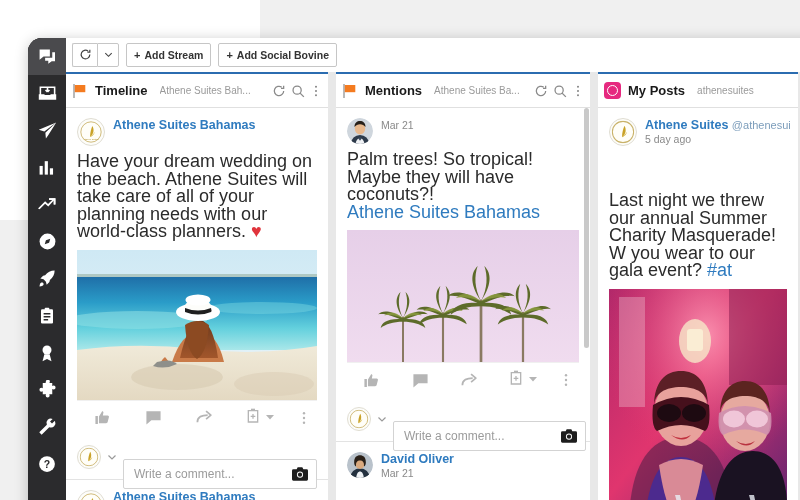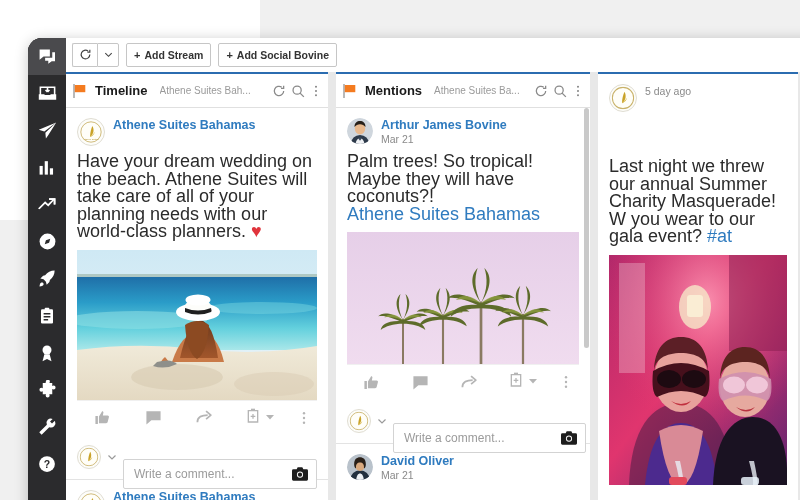--- a/index.html
+++ b/index.html
@@ -509,21 +509,20 @@
                 <svg width="26" height="26" viewBox="0 0 40 40">
                   <circle cx="20" cy="20" r="20" fill="#cfd6dd"></circle>
                   <path d="M6 40a14 14 0 0128 0z" fill="#2d3a4a"></path>
                   <path d="M13 40c1-6 3.5-9 7-9s6 3 7 9z" fill="#f0f2f5"></path>
                   <ellipse cx="20" cy="16" rx="8" ry="9.5" fill="#e8b98e"></ellipse>
                   <path d="M11.5 14c0-7 4-9.5 8.5-9.5S28.5 7 28.5 14c-2-3-5-4.5-8.5-4.5S13.5 11 11.5 14z" fill="#26201a"></path>
                   <path d="M17 31l3 4 3-4-3-1.5z" fill="#3b4a5c"></path>
                 </svg>
               </span>
               <span>
-                <div class="author">Arthur James Bovine</div>
                 <div class="date">Mar 21</div>
               </span>
             </div>
 
             <p class="body"><span>Palm trees! So tropical! Maybe they will have coconuts?!</span><br><span class="link">Athene Suites Bahamas</span></p>
 
             <span>
               <svg class="media" viewBox="0 0 232 132" preserveAspectRatio="none" style="height:132px;">
                 <defs>
                   <linearGradient id="psky" x1="0" y1="0" x2="0" y2="1">
@@ -644,32 +643,40 @@
                 <div class="date">Mar 21</div>
               </span>
             </div>
           </div>
         </div>
 
         <div class="vscroll"></div>
       </div>
 
       <div class="col c3">
+        <div class="col-head">
+          <span class="ig">
+              <span></span>
+            </span>
+          <span class="col-title">My Posts</span>
+          <span class="col-sub">athenesuites</span>
+        </div>
 
         <div class="stream">
           <div class="card" style="border-bottom:none;">
             <div class="post-head">
               <span class="avatar logo">
                 <svg class="leaf" width="23" height="23" viewBox="0 0 40 40">
                   <circle cx="20" cy="20" r="18.5" fill="#fffef8" stroke="#c9b26a" stroke-width="1.8"></circle>
                   <path d="M22.5 9c3.5 6 3 14-4 20 0 0-1-8 4-20z" fill="#c9a227"></path>
                   <path d="M18 29c5.5-3.5 9-9.5 9-9.5s-1 7.5-9 9.5z" fill="#d8b43c"></path>
                 </svg>
               </span>
               <span style="white-space:nowrap;">
+                <div class="author"><span>Athene Suites</span> <span class="handle">@athenesui</span></div>
                 <div class="date">5 day ago</div>
               </span>
             </div>
 
             <p class="body" style="white-space:normal;margin-top:46px;"><span>Last night we threw our annual Summer Charity Masquerade! W you wear to our gala event? </span><span class="link">#at</span><br></p>
 
             <span>
               <svg class="media" viewBox="0 0 178 230" preserveAspectRatio="none" style="height:230px;">
                 <defs>
                   <linearGradient id="party" x1="0" y1="0" x2="1" y2="1">

